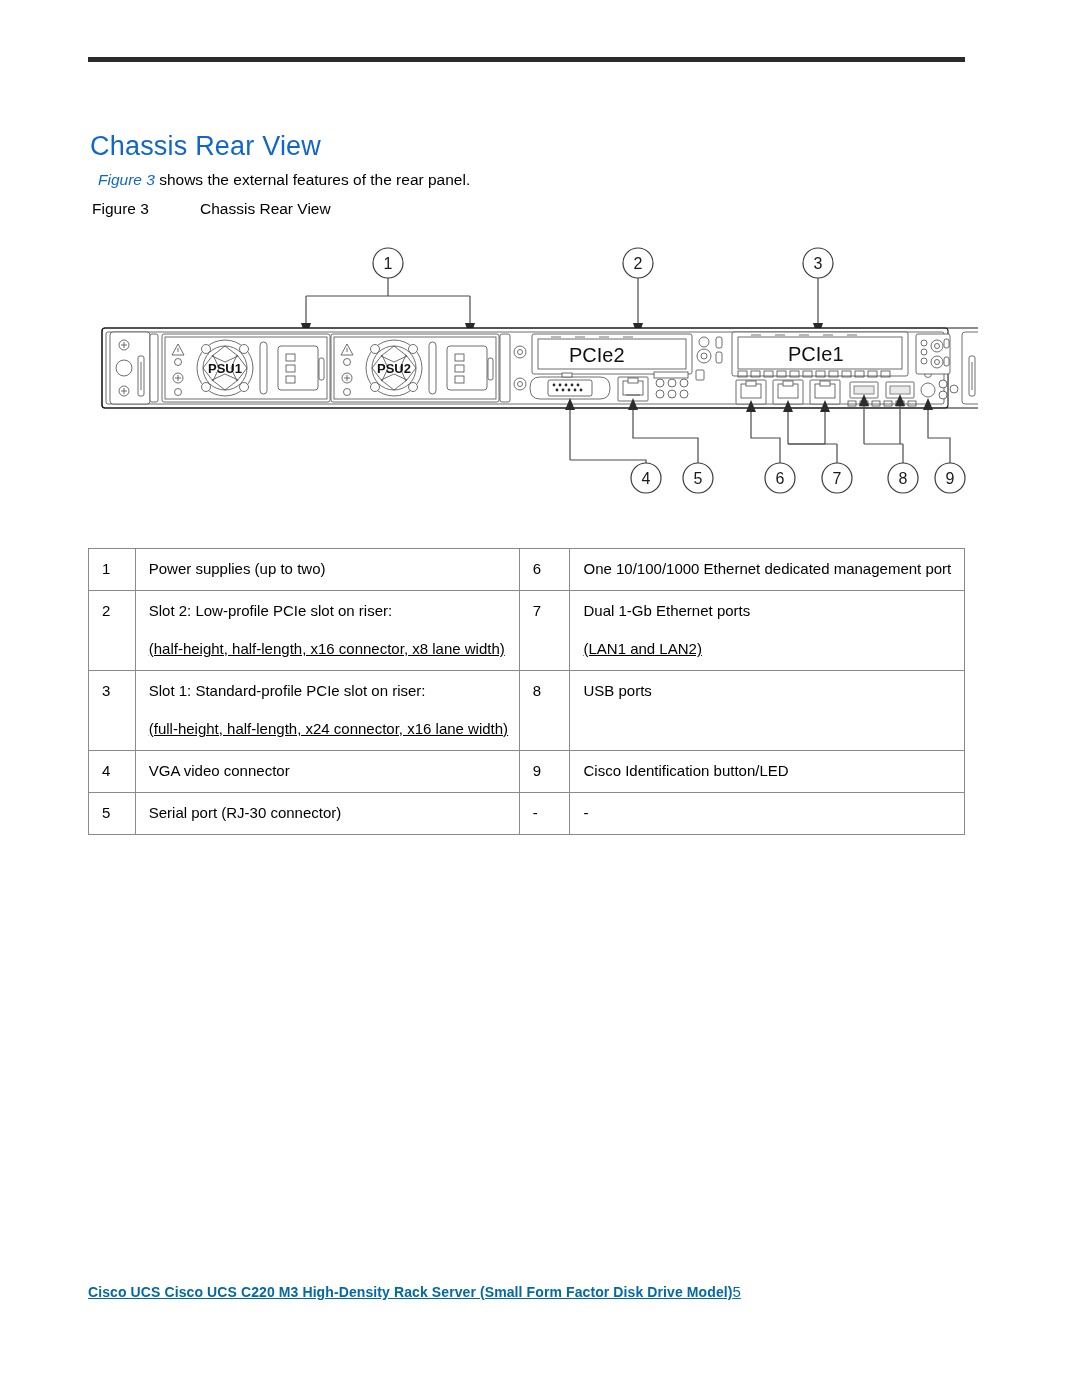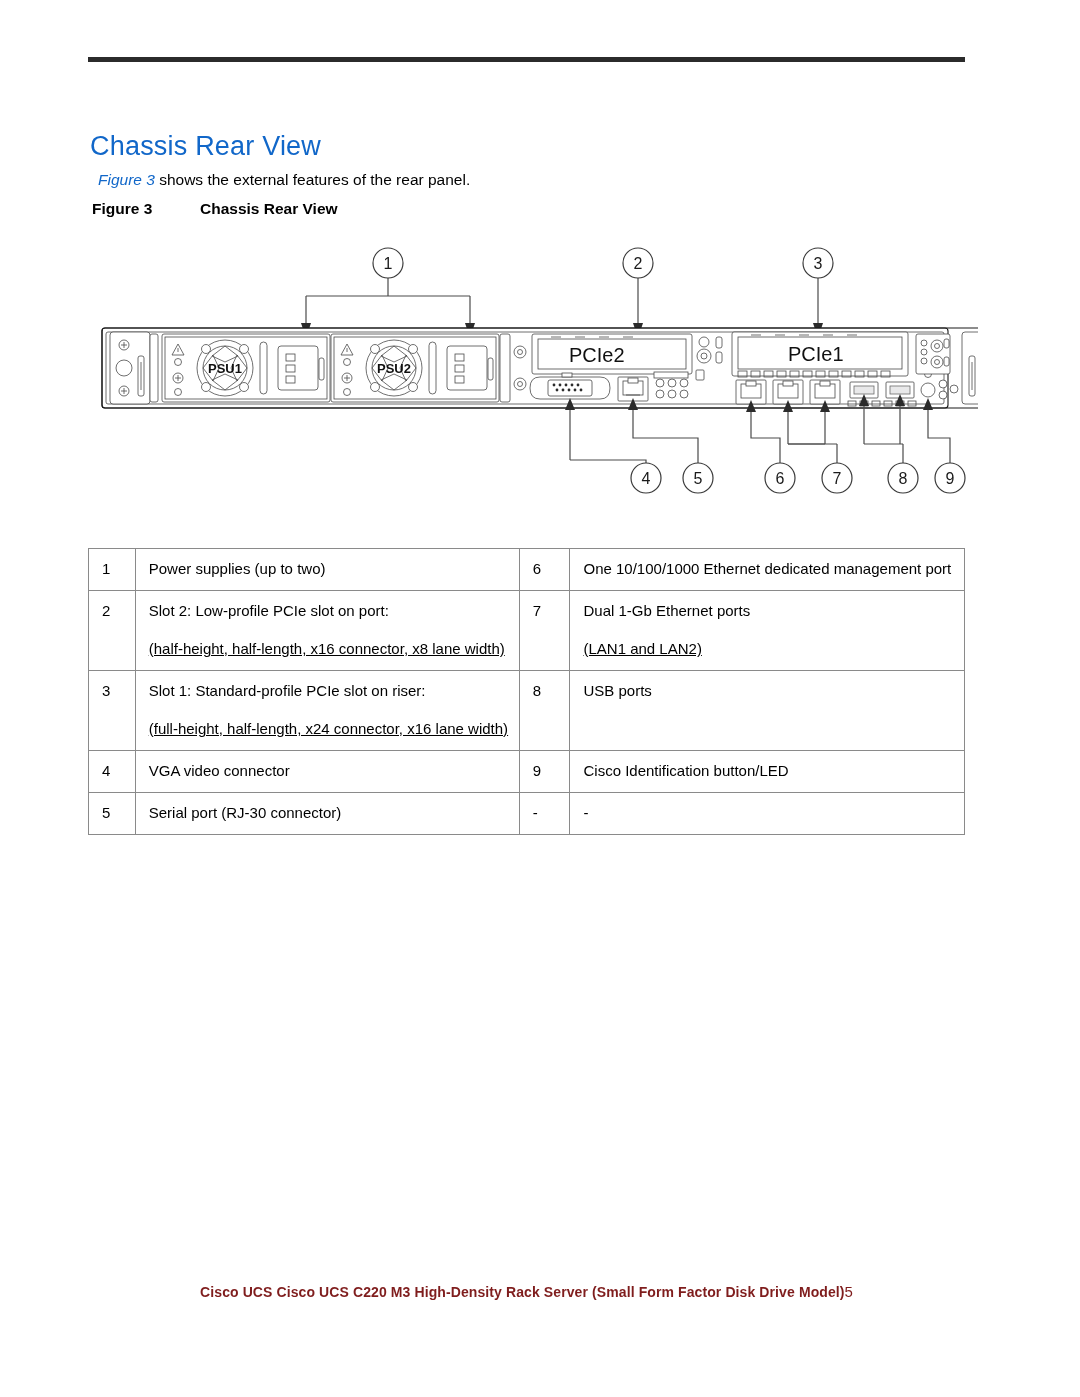--- a/index.html
+++ b/index.html
@@ -68,21 +68,20 @@
   }
 
   
   .fig-caption {
     position: absolute;
     left: 92px;
     top: 200px;
     font-size: 15.5px;
     color: #000;
     white-space: nowrap;
-    font-weight: bold;
   }
   .fig-caption .fig-num { display: inline-block; width: 108px; }
 
   
   .figure-art {
     position: absolute;
     left: 88px;
     top: 238px;
     width: 890px;
     height: 270px;
@@ -120,25 +119,26 @@
     text-decoration: underline;
   }
 
   
   .footer {
     position: absolute;
     left: 88px;
     top: 1283px;
     width: 877px;
     display: flex;
-    justify-content: center;
+    justify-content: flex-start;
     align-items: baseline;
     font-size: 14px;
     font-weight: bold;
-    color: #7f1d1d;
+    color: #0369a1;
+    text-decoration: underline;
   }
   .footer .foot-title { letter-spacing: 0.1px; }
   .footer .foot-page { font-weight: normal; font-size: 15px; }
 </style>
 </head>
 <body>
 
 <div class="page-header">
   <div class="hdr-rule"></div>
 </div>
@@ -483,21 +483,21 @@
 <table class="legend-table">
   <tbody>
     <tr>
       <td class="num">1</td>
       <td class="desc"><span>Power supplies (up to two)</span></td>
       <td class="num2">6</td>
       <td class="desc2"><span>One 10/100/1000 Ethernet dedicated management port</span></td>
     </tr>
     <tr>
       <td class="num">2</td>
-      <td class="desc"><span>Slot 2: Low-profile PCIe slot on port:</span><span class="sub">(half-height, half-length, x16 connector, x8 lane width)</span></td>
+      <td class="desc"><span>Slot 2: Low-profile PCIe slot on riser:</span><span class="sub">(half-height, half-length, x16 connector, x8 lane width)</span></td>
       <td class="num2">7</td>
       <td class="desc2"><span>Dual 1-Gb Ethernet ports</span><span class="sub">(LAN1 and LAN2)</span></td>
     </tr>
     <tr>
       <td class="num">3</td>
       <td class="desc"><span>Slot 1: Standard-profile PCIe slot on riser:</span><span class="sub">(full-height, half-length, x24 connector, x16 lane width)</span></td>
       <td class="num2">8</td>
       <td class="desc2"><span>USB ports</span></td>
     </tr>
     <tr>

